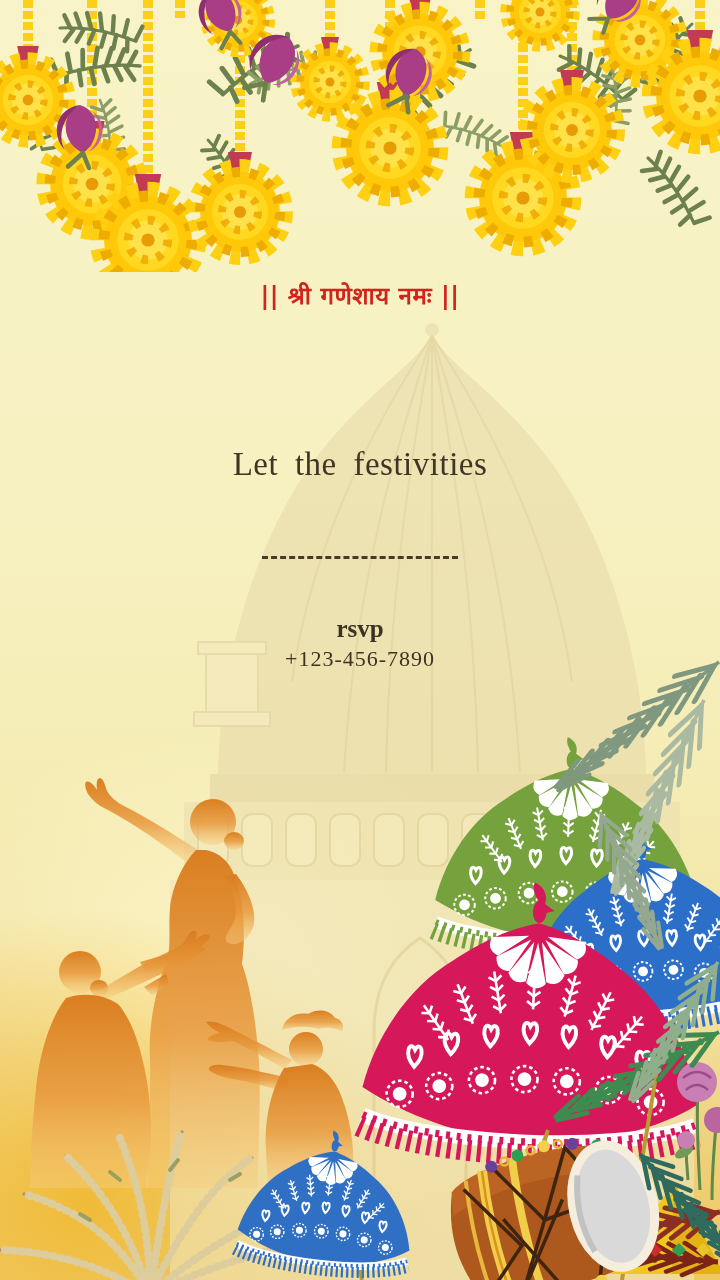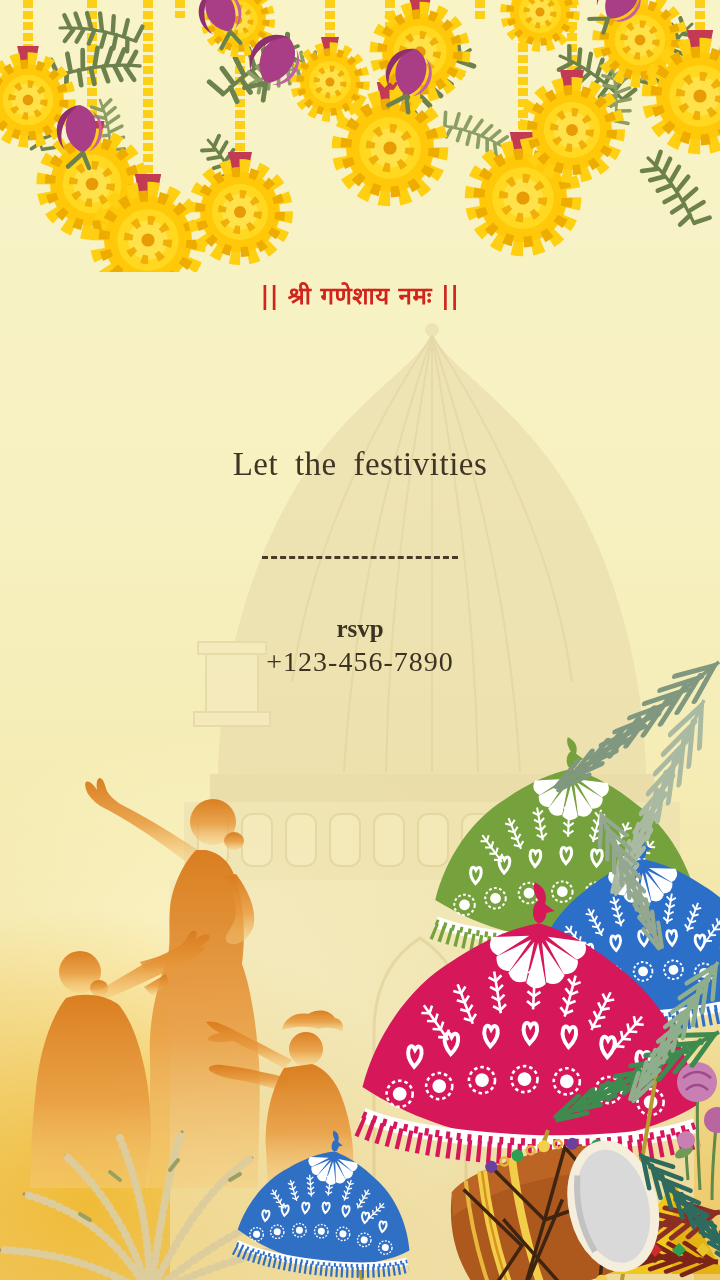--- a/index.html
+++ b/index.html
@@ -13,21 +13,21 @@
   svg{position:absolute;pointer-events:none;}
   .dome-svg{left:150px;top:322px;opacity:.62;}
   .garland-svg{left:0;top:0;}
   .scene-svg{left:0;top:0;}
   .txt{position:absolute;left:0;width:720px;text-align:center;color:#3c3322;}
   .blessing{top:278px;font-family:"DejaVu Sans",sans-serif;font-weight:700;
     font-size:24px;color:#d0241c;letter-spacing:.5px;}
   .invite{top:445px;font-size:33px;line-height:38px;letter-spacing:.5px;word-spacing:8px;color:#3e3525;}
   .divider{position:absolute;top:556px;left:262px;width:196px;border-top:3px dashed #473b28;}
   .rsvp{top:615px;font-size:25px;font-weight:bold;}
-  .phone{top:646px;font-size:28px;letter-spacing:1px;}
+  .phone{top:646px;font-size:22px;letter-spacing:1px;}
 </style>
 </head>
 <body>
 
 <div class="card">
 
   <svg width="0" height="0">
     <defs>
       <linearGradient id="dgr" x1="0" y1="0" x2="0" y2="1">
         <stop offset="0" stop-color="#d97c1e" stop-opacity=".98"></stop>

